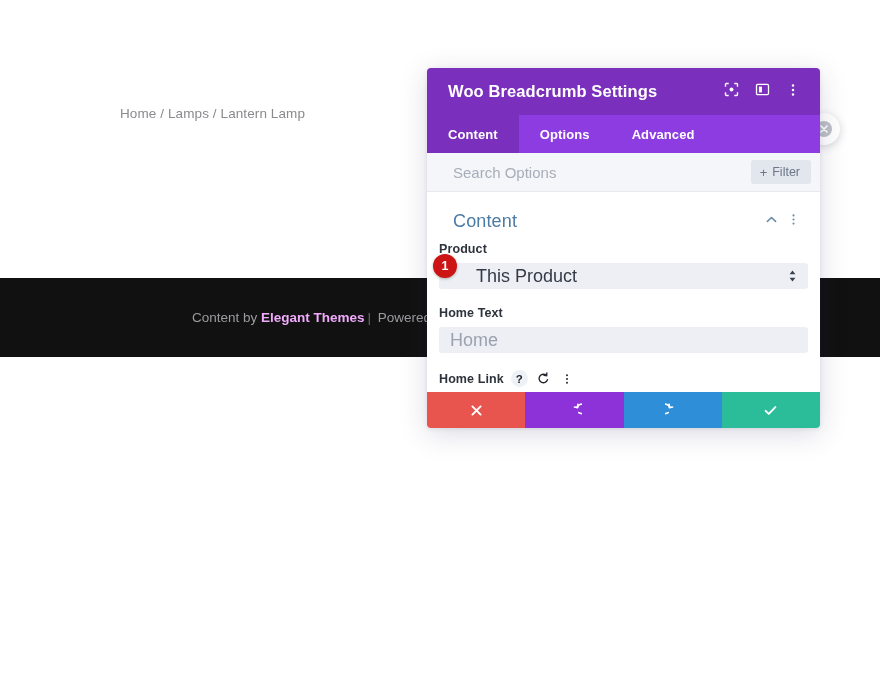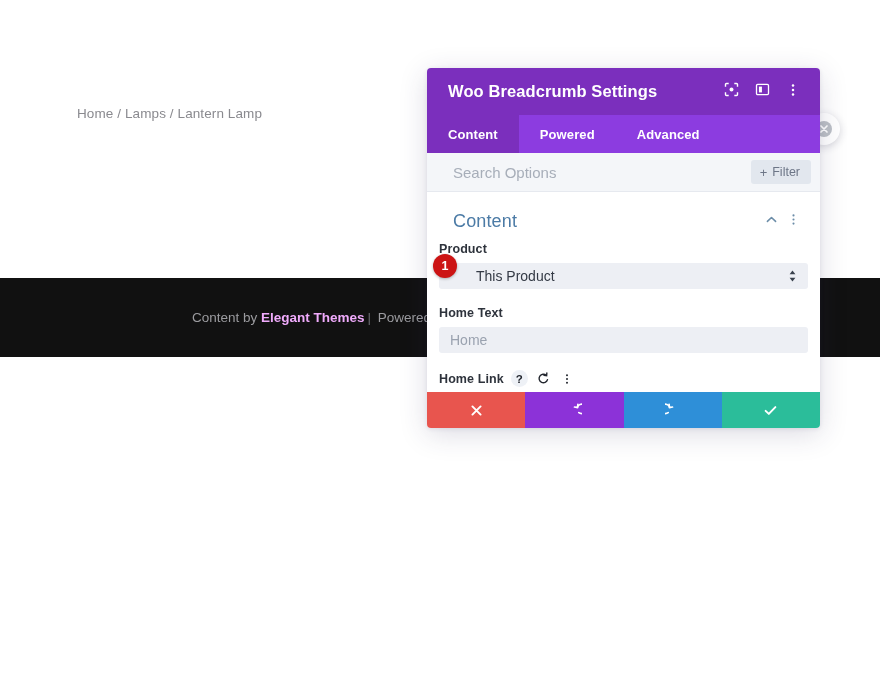--- a/index.html
+++ b/index.html
@@ -24,21 +24,21 @@
   .breadcrumb-bar {
     position: absolute;
     left: 0;
     top: 100px;
     width: 880px;
     height: 26px;
     display: flex;
     align-items: center;
   }
   .breadcrumb-text {
-    margin-left: 77px;
+    margin-left: 120px;
     font-size: 13.5px;
     color: #8a8a8f;
     letter-spacing: .1px;
     white-space: nowrap;
   }
   .site-footer {
     position: absolute;
     left: 0;
     top: 278px;
     width: 880px;
@@ -243,21 +243,21 @@
   }
 
   .control {
     height: 26px;
     background: #edeff4;
     border: 0;
     border-radius: 3px;
     width: 100%;
     box-sizing: border-box;
     font-family: inherit;
-    font-size: 14px;
+    font-size: 18px;
     color: #4a5260;
     padding: 0 11px;
     outline: 0;
     display: flex;
     align-items: center;
   }
   input.control::placeholder { color: #9aa2af; }
   input.control { color: #8b929e; }
 
   .select-control {
@@ -371,21 +371,21 @@
           <circle cx="7" cy="2.6" r="1.25" fill="#ffffff"></circle>
           <circle cx="7" cy="7" r="1.25" fill="#ffffff"></circle>
           <circle cx="7" cy="11.4" r="1.25" fill="#ffffff"></circle>
         </svg>
       </span>
     </div>
   </div>
 
   <div class="panel-tabs">
     <div class="panel-tab active">Content</div>
-    <div class="panel-tab">Powered</div>
+    <div class="panel-tab">Options</div>
     <div class="panel-tab">Advanced</div>
   </div>
 
   <div class="panel-search">
     <input class="search-input" type="text" value="" placeholder="Search Options" style="">
     <div class="filter-btn">
       <span class="filter-plus">+</span>
       <span>Filter</span>
     </div>
   </div>

